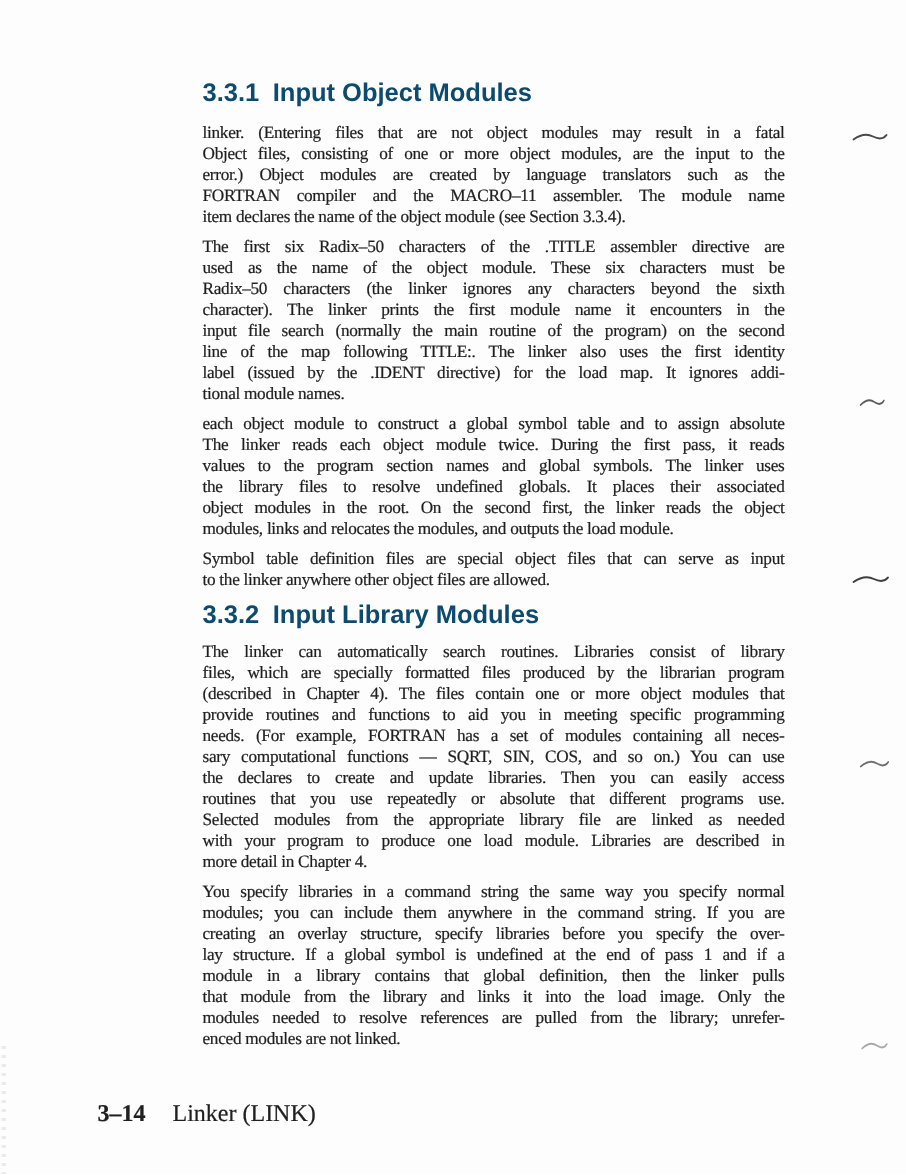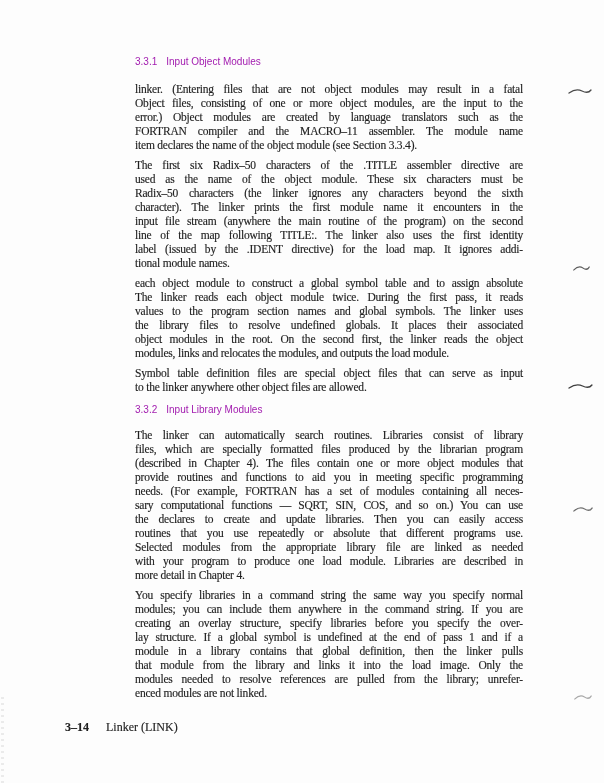--- a/index.html
+++ b/index.html
@@ -17,24 +17,24 @@
     color: #1f1f1f;
   }
   .content {
     position: absolute;
     left: 135px;
     top: 55px;
     width: 388px;
   }
   .sec-heading {
     font-family: "Liberation Sans", sans-serif;
-    font-weight: normal;
-    font-size: 10px;
+    font-weight: bold;
+    font-size: 17px;
     line-height: 14px;
-    color: #a21caf;
+    color: #0c4a6e;
     margin: 9px 0 11px 0;
     letter-spacing: 0;
     white-space: nowrap;
   }
   section:first-child .sec-heading {
     margin-top: 0;
     margin-bottom: 13px;
   }
   .sec-num { margin-right: 9px; }
   .para {
@@ -49,22 +49,22 @@
     text-align-last: justify;
     -webkit-text-stroke: 0.15px #1f1f1f;
     white-space: normal;
   }
   .jline.last-line {
     text-align-last: left;
   }
   .page-footer {
     position: absolute;
     left: 65px;
-    top: 720px;
-    font-size: 12px;
+    top: 736px;
+    font-size: 16px;
     line-height: 14px;
     -webkit-text-stroke: 0.15px #1f1f1f;
     white-space: nowrap;
   }
   .folio {
     font-weight: bold;
     letter-spacing: 0;
   }
   .running-title {
     margin-left: 14px;
@@ -99,21 +99,21 @@
           <div class="jline">Object files, consisting of one or more object modules, are the input to the</div>
           <div class="jline">error.) Object modules are created by language translators such as the</div>
           <div class="jline">FORTRAN compiler and the MACRO–11 assembler. The module name</div>
           <div class="jline last-line">item declares the name of the object module (see Section 3.3.4).</div>
         </div>
         <div class="para">
           <div class="jline">The first six Radix–50 characters of the .TITLE assembler directive are</div>
           <div class="jline">used as the name of the object module. These six characters must be</div>
           <div class="jline">Radix–50 characters (the linker ignores any characters beyond the sixth</div>
           <div class="jline">character). The linker prints the first module name it encounters in the</div>
-          <div class="jline">input file stream (anywhere the main routine of the program) on the second</div>
+          <div class="jline">input file search (normally the main routine of the program) on the second</div>
           <div class="jline">line of the map following TITLE:. The linker also uses the first identity</div>
           <div class="jline">label (issued by the .IDENT directive) for the load map. It ignores addi-</div>
           <div class="jline last-line">tional module names.</div>
         </div>
         <div class="para">
           <div class="jline">each object module to construct a global symbol table and to assign absolute</div>
           <div class="jline">The linker reads each object module twice. During the first pass, it reads</div>
           <div class="jline">values to the program section names and global symbols. The linker uses</div>
           <div class="jline">the library files to resolve undefined globals. It places their associated</div>
           <div class="jline">object modules in the root. On the second first, the linker reads the object</div>

